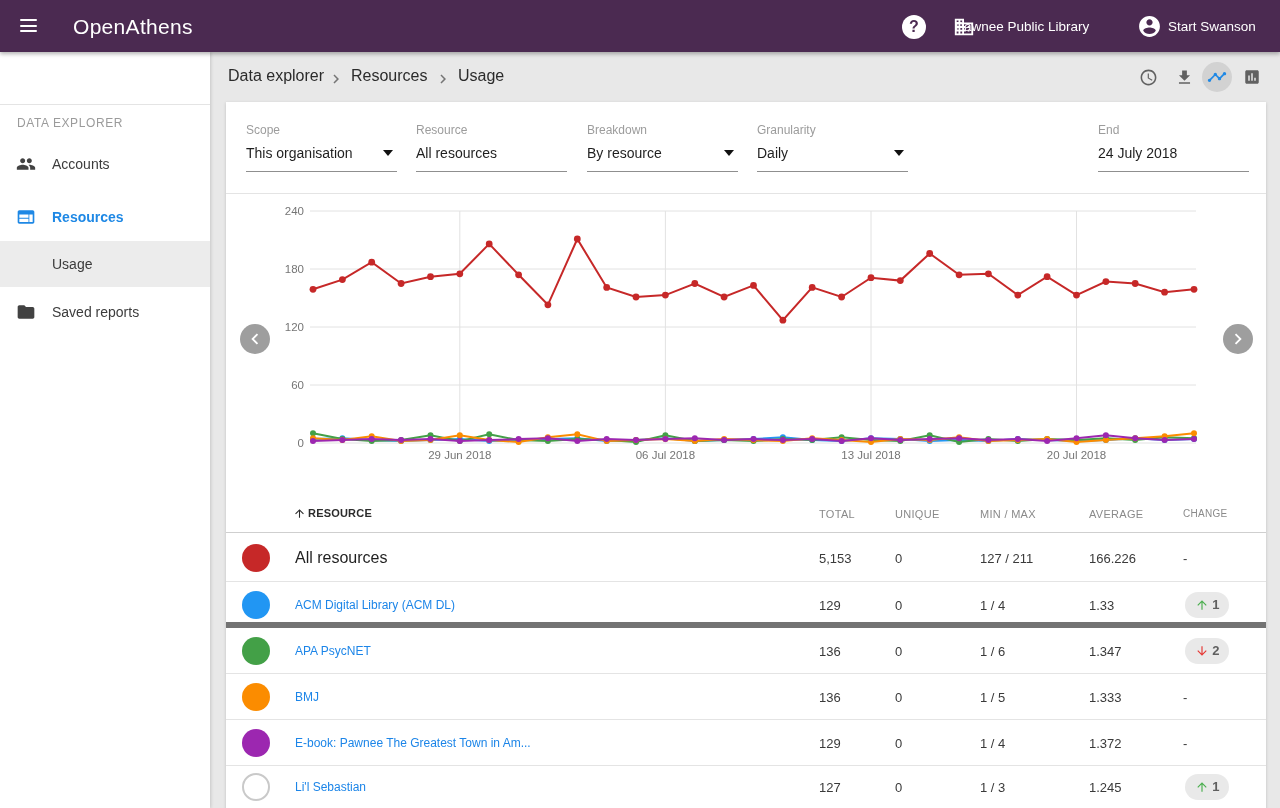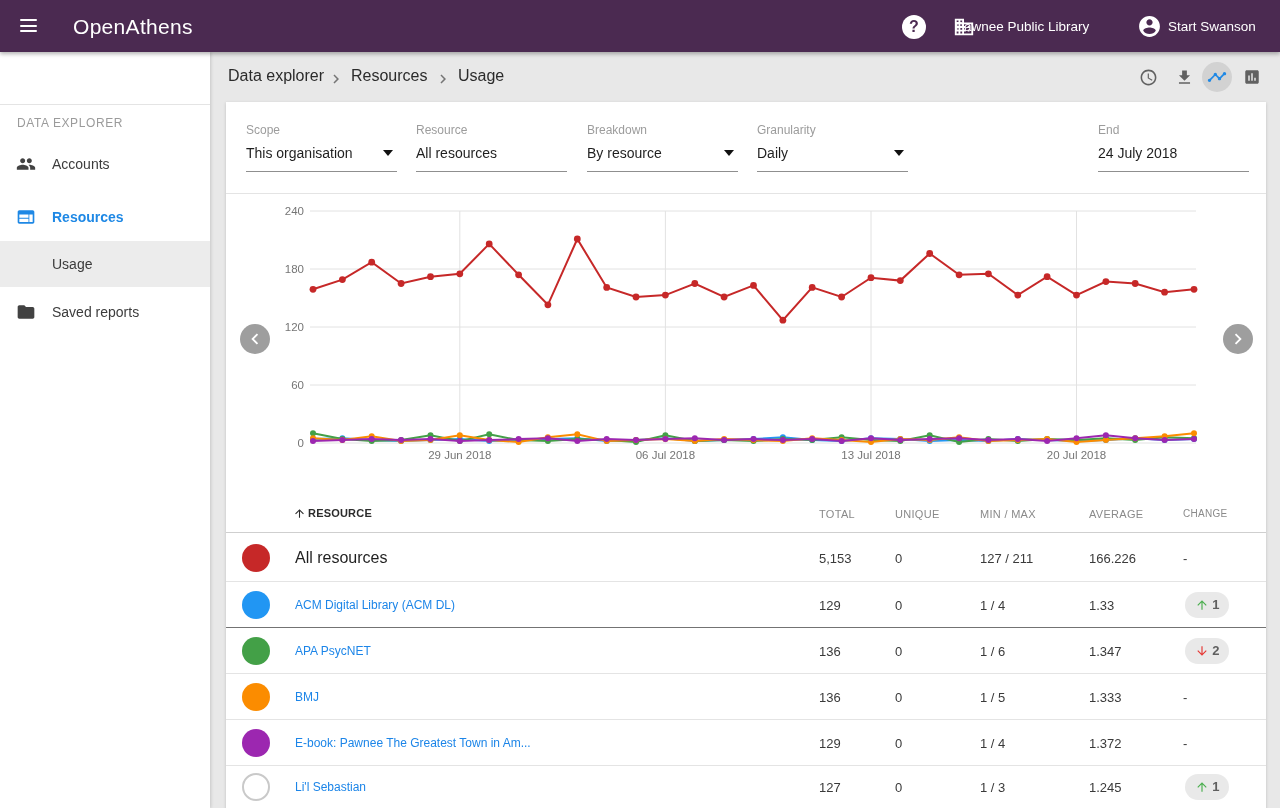--- a/index.html
+++ b/index.html
@@ -302,21 +302,21 @@
 </div>
 <div class="trow" style="top:534px; height:48px; border-bottom:1px solid #e4e4e4;">
 <div class="abs" style="left:16px; top:10px; width:28px; height:28px; border-radius:50%; background:#c62828;"></div>
 <span class="tcell" style="left:69px; top:15px; font-size:16px; color:#1f1f1f;">All resources</span>
 <span class="tcell" style="left:593px; top:17px;">5,153</span>
 <span class="tcell" style="left:669px; top:17px;">0</span>
 <span class="tcell" style="left:754px; top:17px;">127 / 211</span>
 <span class="tcell" style="left:863px; top:17px;">166.226</span>
 <span class="tcell" style="left:957px; top:17px;">-</span>
 </div>
-<div class="trow" style="top:582px; height:46px; border-bottom:1px solid #737373;">
+<div class="trow" style="top:582px; height:46px; border-bottom:6px solid #737373;">
 <div class="abs" style="left:16px; top:9px; width:28px; height:28px; border-radius:50%; background:#2196f3;"></div>
 <span class="tcell link" style="left:69px; top:16px;">ACM Digital Library (ACM DL)</span>
 <span class="tcell" style="left:593px; top:16px;">129</span>
 <span class="tcell" style="left:669px; top:16px;">0</span>
 <span class="tcell" style="left:754px; top:16px;">1 / 4</span>
 <span class="tcell" style="left:863px; top:16px;">1.33</span>
 <div class="pill" style="left:959px; top:10px; width:44px; text-align:center; line-height:26px;"><svg style="vertical-align:-3px;" width="14" height="14" viewBox="0 0 24 24">
             <path fill="#4caf50" d="M4 12l1.41 1.41L11 7.83V20h2V7.83l5.58 5.59L20 12l-8-8-8 8z"></path>
           </svg> 1</div>
 </div>

